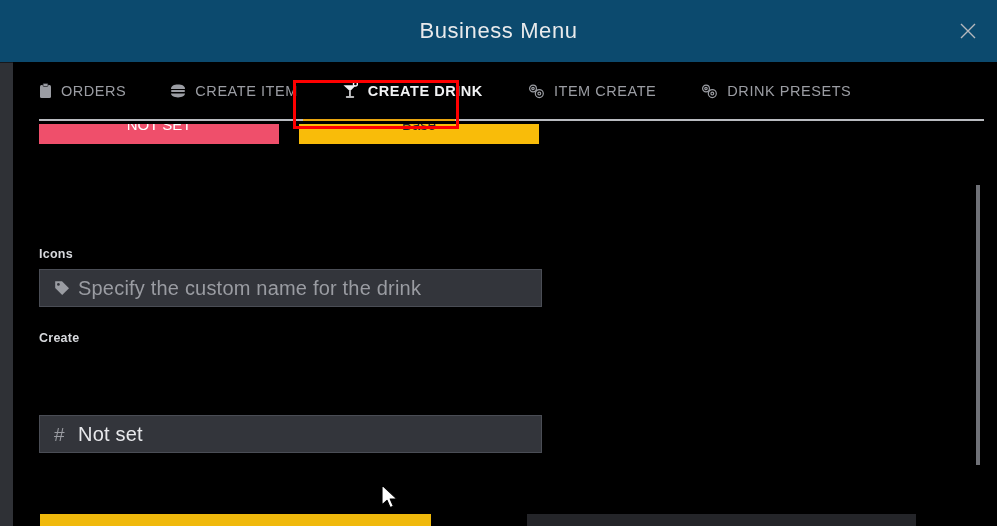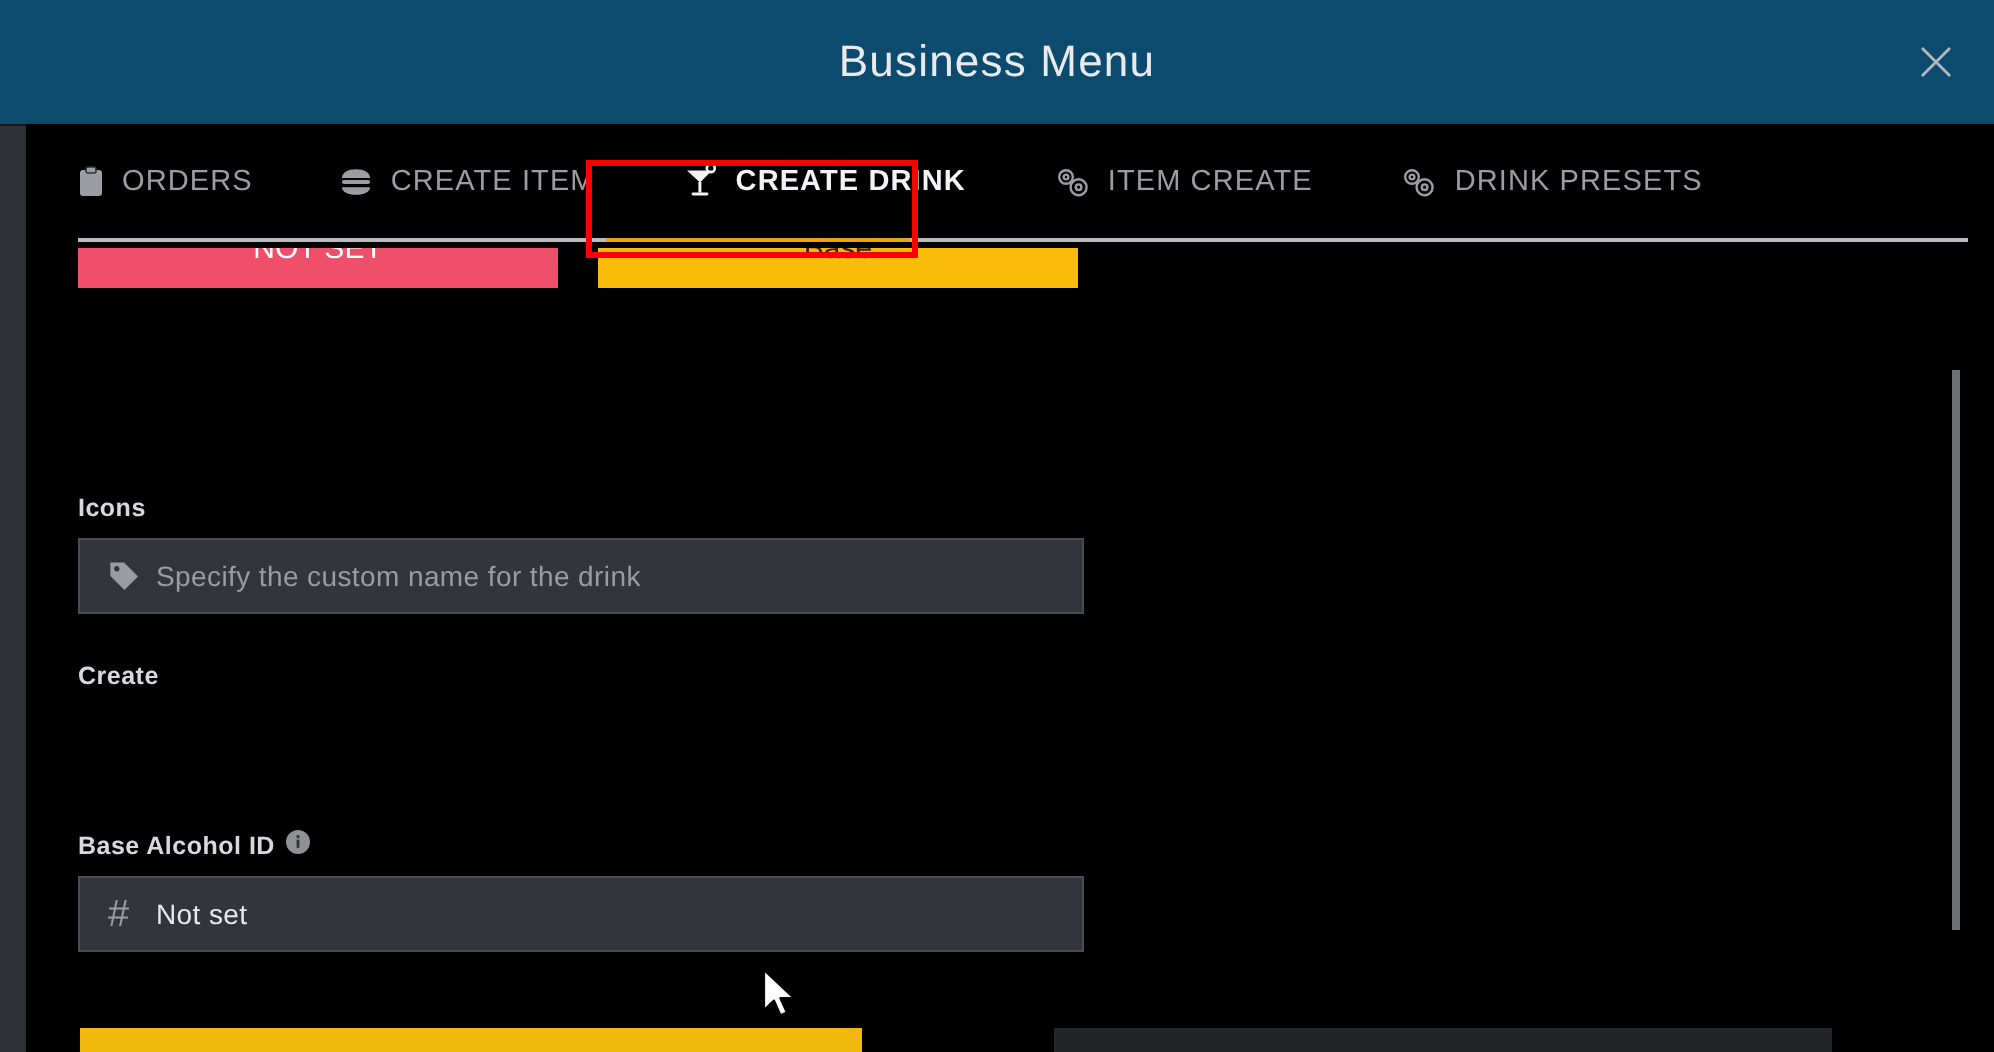--- a/index.html
+++ b/index.html
@@ -188,21 +188,21 @@
     color: #9a9ca2;
     flex: none;
   }
   .input-icon svg { display: block; }
   .input-icon .glyph {
     font-size: 19px;
     line-height: 1;
     color: #9a9ca2;
   }
   .input-text {
-    font-size: 14px;
+    font-size: 20px;
     color: #9a9ca2;
     letter-spacing: 0.2px;
   }
   .input-text.value { color: #e8e9ec; }
 
   #field-name   { top: 123px; }
   #field-amount { top: 207px; }
   #field-base   { top: 291px; }
 
   
@@ -374,30 +374,20 @@
       </div>
     </div>
 
     <div class="field" id="field-amount">
       <div class="field-label">
         <span>Create</span>
       </div>
     </div>
 
     <div class="field" id="field-base">
-      <div class="field-label">
-        <span>Base Alcohol ID</span>
-        <span class="info-icon">
-          <svg width="12" height="12" viewBox="0 0 12 12">
-            <circle cx="6" cy="6" r="6" fill="#8f9197"></circle>
-            <rect x="5.3" y="4.8" width="1.4" height="4.1" fill="#33353b"></rect>
-            <rect x="5.3" y="2.6" width="1.4" height="1.5" fill="#33353b"></rect>
-          </svg>
-        </span>
-      </div>
       <div class="input-box">
         <span class="input-icon">
           <span class="glyph">#</span>
         </span>
         <span class="input-text value">Not set</span>
       </div>
     </div>
 
     <div class="btn" id="btn-create">
       <span>Create the drink</span>

